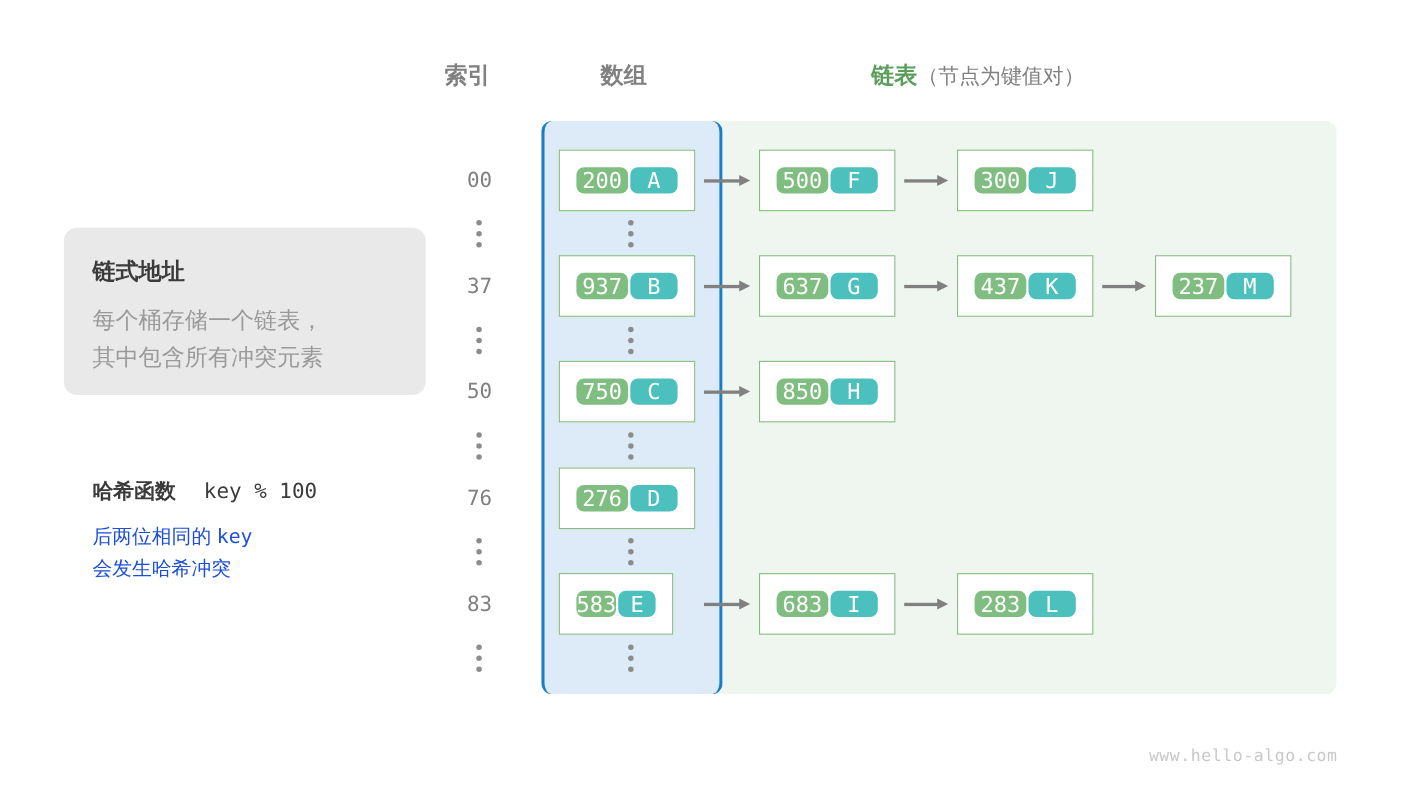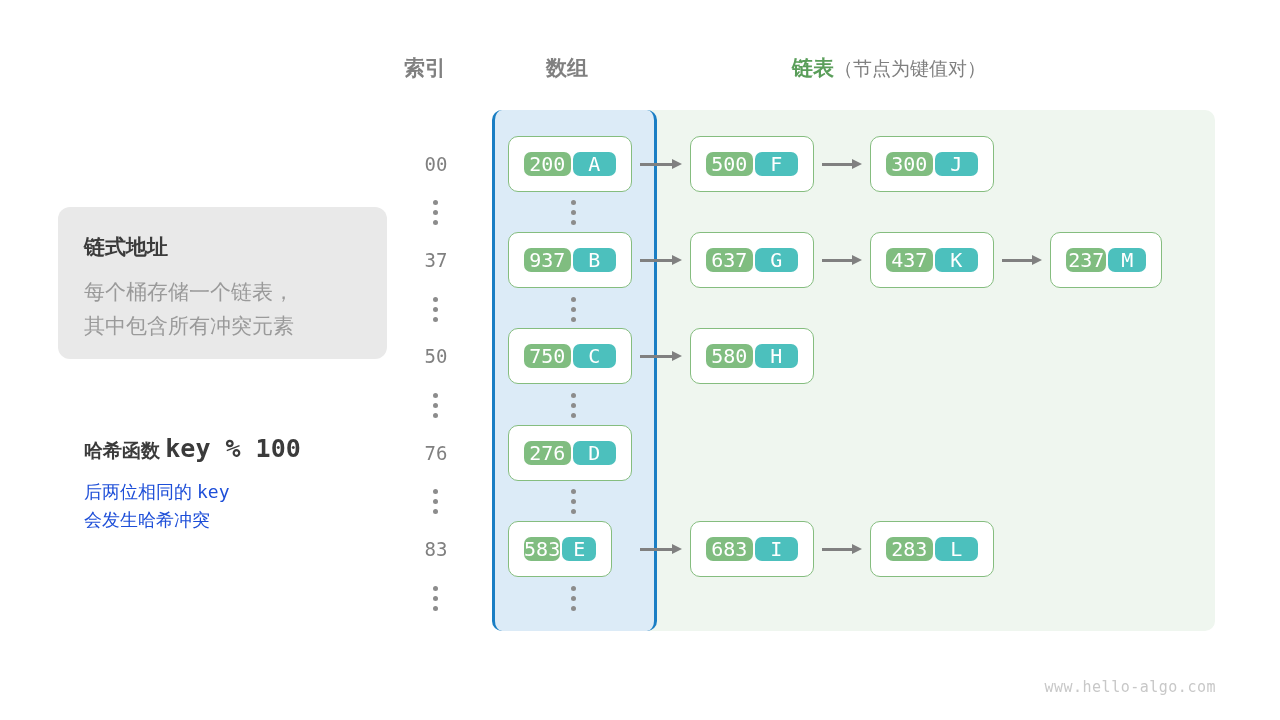--- a/index.html
+++ b/index.html
@@ -68,22 +68,23 @@
     width: 320px;
   }
   .hash-title {
     font-size: 19px;
     font-weight: bold;
     color: #3b3b3b;
     white-space: nowrap;
   }
   .hash-title .mono {
     font-family: "DejaVu Sans Mono", "Liberation Mono", monospace;
-    font-weight: bold;
-    font-size: 25px;
+    font-weight: normal;
+    font-size: 19px;
+    margin-left: 20px;
   }
   .hash-desc {
     margin-top: 14px;
     font-size: 18px;
     color: #1d4ed8;
     line-height: 1.58;
   }
   .hash-desc .mono {
     font-family: "DejaVu Sans Mono", "Liberation Mono", monospace;
   }
@@ -142,21 +143,21 @@
     position: absolute;
     left: 0;
     height: 56px;
   }
   .node {
     position: absolute;
     top: 0;
     height: 56px;
     background: #ffffff;
     border: 1.5px solid #85bd7f;
-    border-radius: 10px;
+    border-radius: 0;
     box-sizing: border-box;
     padding: 15px;
     display: flex;
     gap: 2px;
   }
   .cell {
     display: flex;
     align-items: center;
     justify-content: center;
     font-family: "DejaVu Sans Mono", "Liberation Mono", monospace;
@@ -286,37 +287,37 @@
           <div class="head"></div>
         </div>
         <div class="node" style="left: 870px; width: 124px;">
           <div class="cell cell-key">437</div>
           <div class="cell cell-val">K</div>
         </div>
         <div class="arrow" style="left: 1002px; width: 40px;">
           <div class="shaft"></div>
           <div class="head"></div>
         </div>
-        <div class="node" style="left: 1050px; width: 112px;">
+        <div class="node" style="left: 1050px; width: 124px;">
           <div class="cell cell-key">237</div>
           <div class="cell cell-val">M</div>
         </div>
       </div>
       <div class="index-label" style="top: 345px;">50</div>
       <div class="row" style="top: 328px; width: 1280px;">
         <div class="node" style="left: 508px; width: 124px;">
           <div class="cell cell-key">750</div>
           <div class="cell cell-val">C</div>
         </div>
         <div class="arrow" style="left: 640px; width: 42px;">
           <div class="shaft"></div>
           <div class="head"></div>
         </div>
         <div class="node" style="left: 690px; width: 124px;">
-          <div class="cell cell-key">580</div>
+          <div class="cell cell-key">850</div>
           <div class="cell cell-val">H</div>
         </div>
       </div>
       <div class="index-label" style="top: 442px;">76</div>
       <div class="row" style="top: 425px; width: 1280px;">
         <div class="node" style="left: 508px; width: 124px;">
           <div class="cell cell-key">276</div>
           <div class="cell cell-val">D</div>
         </div>
       </div>

